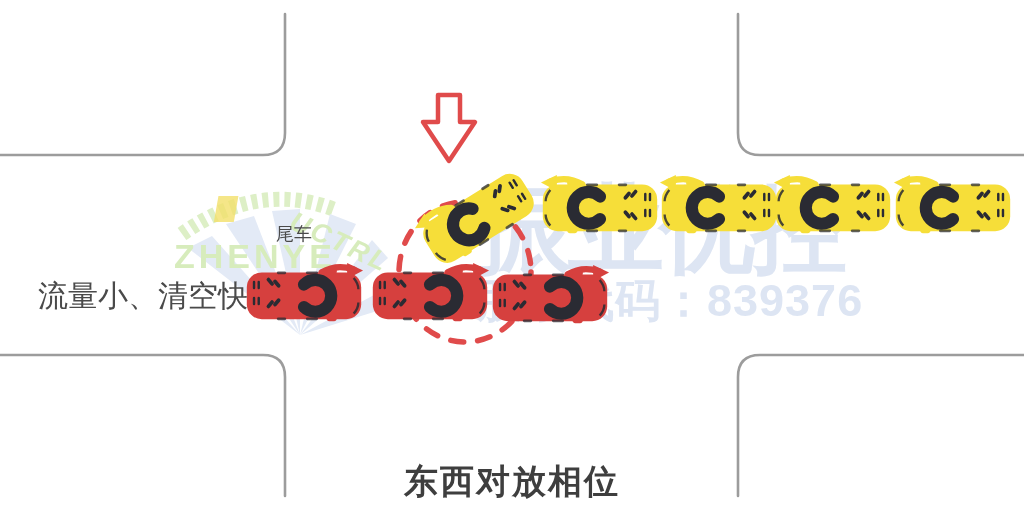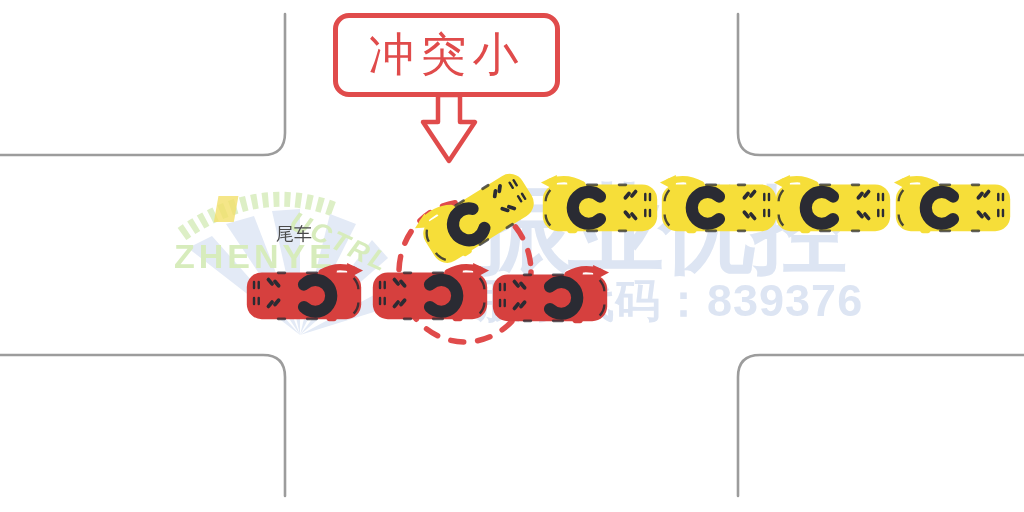--- a/index.html
+++ b/index.html
@@ -271,22 +271,21 @@
           <rect class="dark" x="92" y="37" width="4" height="10" rx="2" transform="rotate(-40 94 42)"></rect>
           <rect class="dark" x="99" y="39" width="4" height="10" rx="2" transform="rotate(-40 101 44)"></rect>
           <rect class="dark" x="112" y="19" width="2.6" height="9" rx="1.3"></rect>
           <rect class="dark" x="117" y="19" width="2.6" height="9" rx="1.3"></rect>
           <rect class="dark" x="112" y="36" width="2.6" height="9" rx="1.3"></rect>
           <rect class="dark" x="117" y="36" width="2.6" height="9" rx="1.3"></rect>
         </svg>
       </div>
     </div>
 
-  <div class="abs callout-box">
-    <span>冲突小</span>
-  </div>
   <svg class="abs" style="left:0;top:0;z-index:29;" width="1024" height="512" viewBox="0 0 1024 512">
     <path class="callout-arrow-path" d="M438,95 L438,122 L423,122 L449,161 L475,122 L460,122 L460,95 Z"></path>
   </svg>
 
   <div class="abs lbl lbl-tail">尾车</div>
+  <div class="abs lbl lbl-flow">流量小、清空快</div>
+  <div class="abs diagram-title">东西对放相位</div>
 
 </div>
 
 </body></html>

